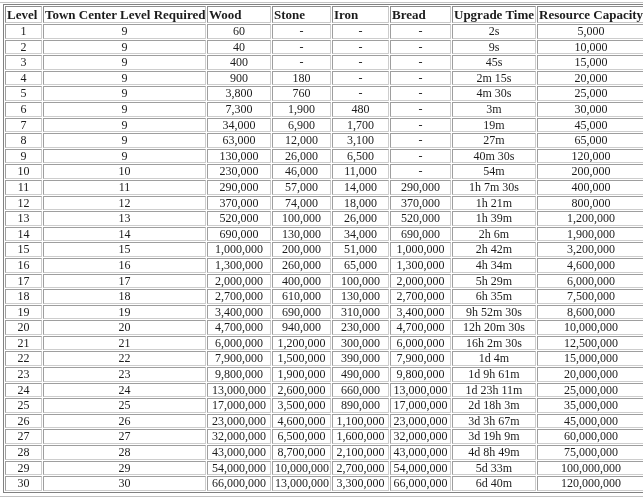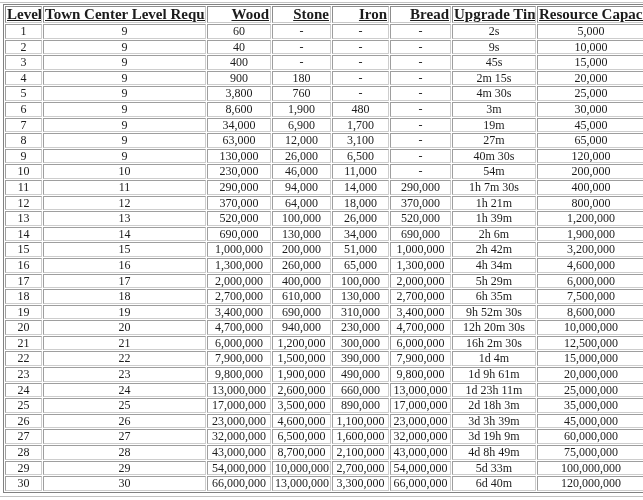--- a/index.html
+++ b/index.html
@@ -32,28 +32,27 @@
     width: 637px;
     border-collapse: separate;
     border-spacing: 1px;
     border: 1px solid #818181;
     background: #ffffff;
     table-layout: fixed;
   }
   table.resource-table th {
     border: 1px solid;
     border-color: #8d8d8d #c9c9c9 #c9c9c9 #8d8d8d;
-    font-size: 15px;
+    font-size: 13px;
     line-height: 15px;
     font-weight: bold;
-    text-align: right;
+    text-align: left;
     padding: 0 1px;
     white-space: nowrap;
     overflow: hidden;
-    text-decoration: underline;
   }
   table.resource-table td {
     border: 1px solid;
     border-color: #9e9e9e #cdcdcd #cdcdcd #9e9e9e;
     font-size: 12px;
     line-height: 12.6px;
     text-align: center;
     padding: 0 2px;
     white-space: nowrap;
     overflow: hidden;
@@ -142,21 +141,21 @@
         <td>3,800</td>
         <td>760</td>
         <td>-</td>
         <td>-</td>
         <td>4m 30s</td>
         <td>25,000</td>
       </tr>
       <tr>
         <td>6</td>
         <td>9</td>
-        <td>8,600</td>
+        <td>7,300</td>
         <td>1,900</td>
         <td>480</td>
         <td>-</td>
         <td>3m</td>
         <td>30,000</td>
       </tr>
       <tr>
         <td>7</td>
         <td>9</td>
         <td>34,000</td>
@@ -193,31 +192,31 @@
         <td>46,000</td>
         <td>11,000</td>
         <td>-</td>
         <td>54m</td>
         <td>200,000</td>
       </tr>
       <tr>
         <td>11</td>
         <td>11</td>
         <td>290,000</td>
-        <td>94,000</td>
+        <td>57,000</td>
         <td>14,000</td>
         <td>290,000</td>
         <td>1h 7m 30s</td>
         <td>400,000</td>
       </tr>
       <tr>
         <td>12</td>
         <td>12</td>
         <td>370,000</td>
-        <td>64,000</td>
+        <td>74,000</td>
         <td>18,000</td>
         <td>370,000</td>
         <td>1h 21m</td>
         <td>800,000</td>
       </tr>
       <tr>
         <td>13</td>
         <td>13</td>
         <td>520,000</td>
         <td>100,000</td>
@@ -346,21 +345,21 @@
         <td>2d 18h 3m</td>
         <td>35,000,000</td>
       </tr>
       <tr>
         <td>26</td>
         <td>26</td>
         <td>23,000,000</td>
         <td>4,600,000</td>
         <td>1,100,000</td>
         <td>23,000,000</td>
-        <td>3d 3h 39m</td>
+        <td>3d 3h 67m</td>
         <td>45,000,000</td>
       </tr>
       <tr>
         <td>27</td>
         <td>27</td>
         <td>32,000,000</td>
         <td>6,500,000</td>
         <td>1,600,000</td>
         <td>32,000,000</td>
         <td>3d 19h 9m</td>

